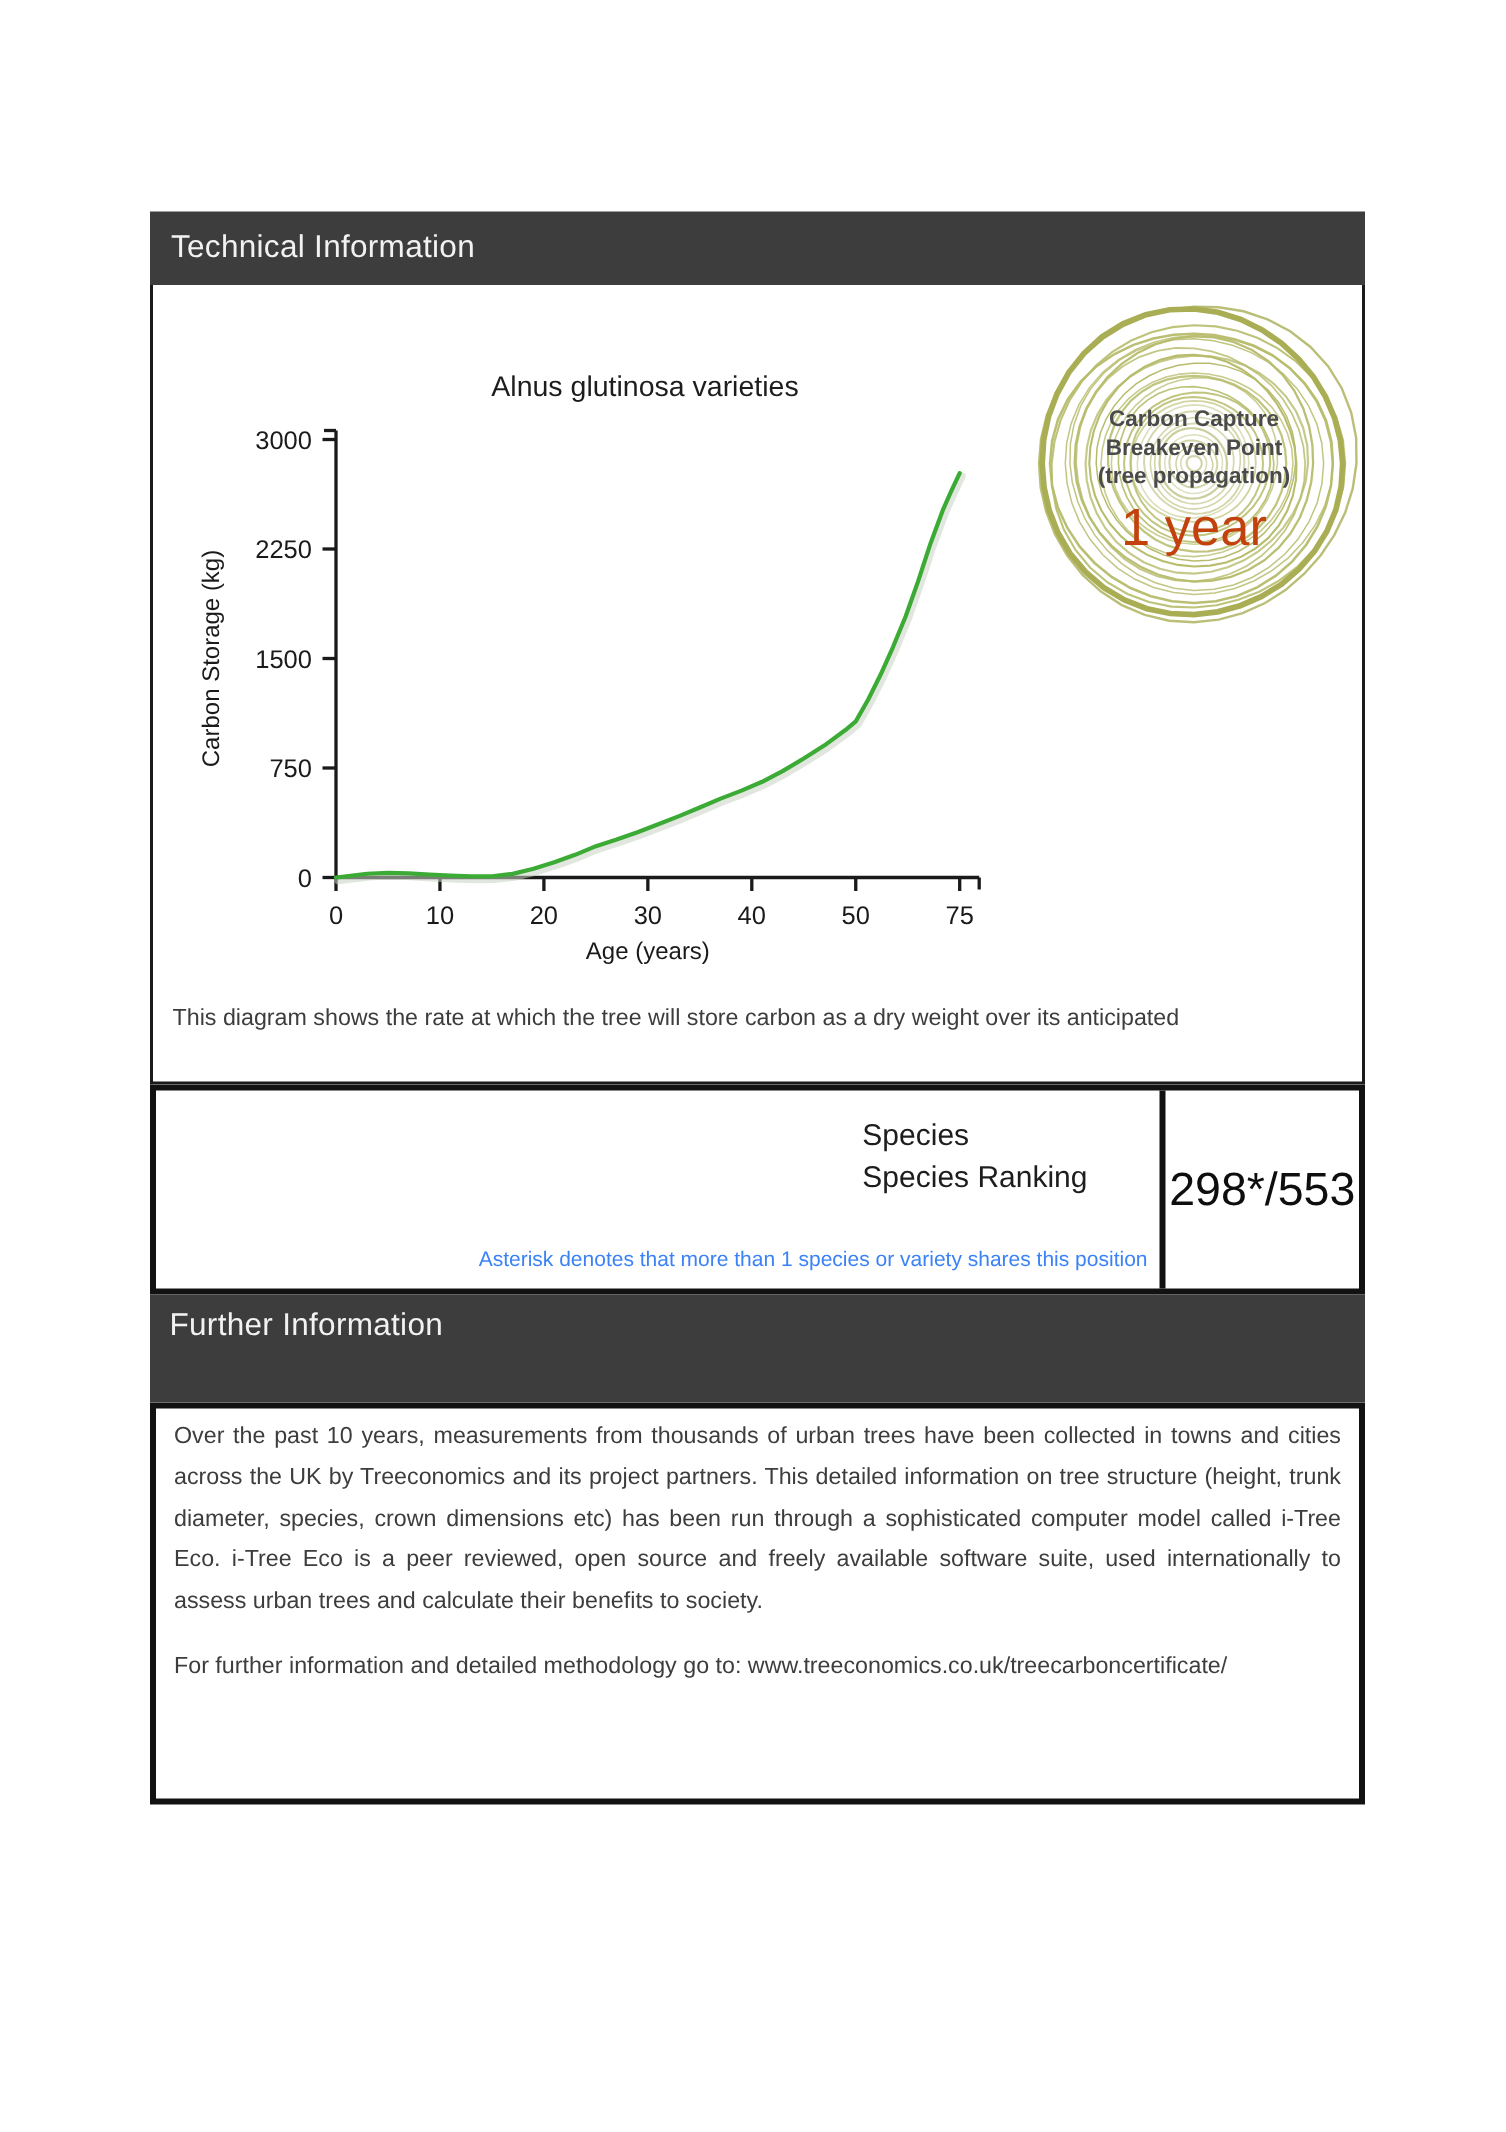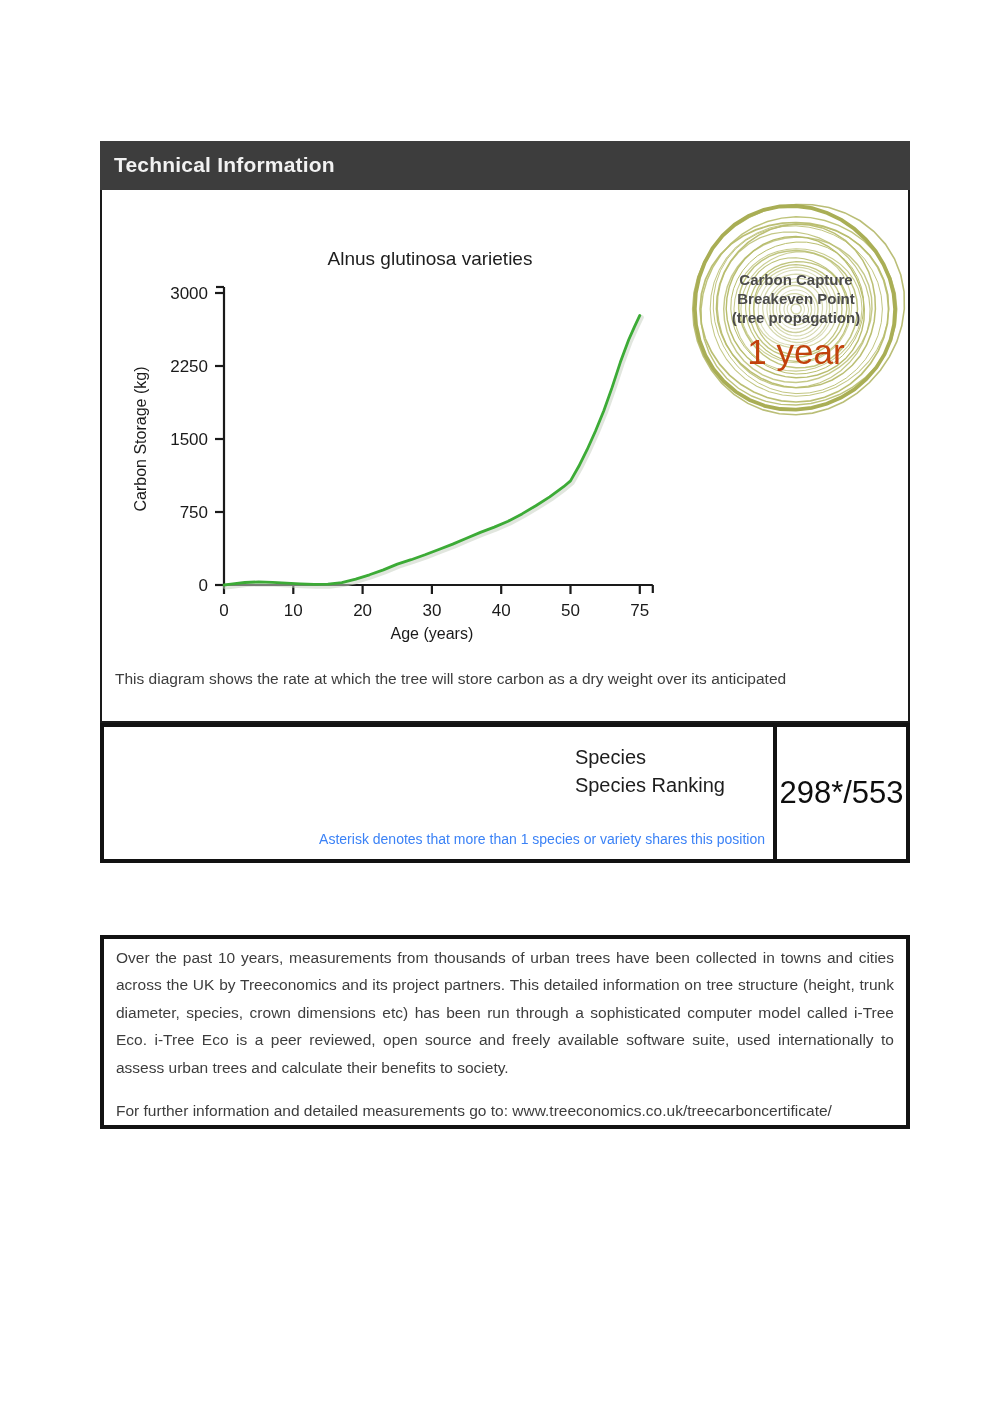--- a/index.html
+++ b/index.html
@@ -1,20 +1,20 @@
 <!DOCTYPE html>
 <html><head>
 <meta charset="utf-8">
 <style>
   html,body{margin:0;padding:0;background:#ffffff;}
   #canvas{position:relative;width:1004px;height:1421px;background:#ffffff;
           font-family:"Liberation Sans", sans-serif;color:#3d3d3d;overflow:hidden;}
   .abs{position:absolute;}
 
-  .dark-header{position:absolute;left:100px;width:810px;background:#3d3d3d;box-sizing:border-box;font-weight:bold;}
+  .dark-header{position:absolute;left:100px;width:810px;background:#3d3d3d;box-sizing:border-box;}
   .dark-header .hd-label{color:#f2f2f2;font-size:21px;letter-spacing:.2px;}
 
   #tech-header{top:141px;height:49px;}
   #tech-header .hd-label{position:absolute;left:14px;top:12px;}
 
   #chart-box{left:100px;top:190px;width:810px;height:533px;background:#fff;
              border:2px solid #1a1a1a;border-top:none;box-sizing:border-box;}
   #chart-heading{position:absolute;left:12px;top:11px;font-size:16.5px;font-weight:bold;color:#3d3d3d;}
   #chart-title{position:absolute;left:28px;top:58px;width:600px;text-align:center;
                font-size:19px;color:#1d1d1d;}
@@ -37,21 +37,21 @@
   #ranking-titles{position:absolute;top:16px;right:48px;text-align:left;}
   .ranking-title-line{font-size:20px;line-height:28px;color:#1d1d1d;}
   #ranking-footnote{position:absolute;right:8px;bottom:12px;font-size:14px;color:#3b82f6;}
   #ranking-right{width:133px;border-left:4px solid #121212;display:flex;
                  align-items:center;justify-content:center;box-sizing:border-box;}
   #ranking-value{font-size:31px;color:#0e0e0e;}
 
   #further-header{top:863px;height:72px;}
   #further-header .hd-label{position:absolute;left:13px;top:9px;}
 
-  #info-box{left:100px;top:935px;width:810px;height:194px;background:#fff;
+  #info-box{left:100px;top:935px;width:810px;height:268px;background:#fff;
             border:4px solid #121212;box-sizing:border-box;padding:5px 12px;}
   #info-paragraph{font-size:15.5px;line-height:27.4px;text-align:justify;color:#3d3d3d;}
   #info-link{font-size:15.5px;margin-top:21px;color:#3d3d3d;}
 </style>
 </head>
 <body>
 
 <div id="canvas">
 
   <div id="tech-header" class="dark-header">
@@ -143,19 +143,22 @@
         <div class="ranking-title-line">Species</div>
         <div class="ranking-title-line">Species Ranking</div>
       </div>
       <div id="ranking-footnote">Asterisk denotes that more than 1 species or variety shares this position</div>
     </div>
     <div id="ranking-right">
       <div id="ranking-value">298*/553</div>
     </div>
   </div>
 
+  <div id="further-header" class="dark-header">
+    <div class="hd-label">Further Information</div>
+  </div>
 
   <div id="info-box" class="abs">
     <div id="info-paragraph">Over the past 10 years, measurements from thousands of urban trees have been collected in towns and cities across the UK by Treeconomics and its project partners. This detailed information on tree structure (height, trunk diameter, species, crown dimensions etc) has been run through a sophisticated computer model called i-Tree Eco. i-Tree Eco is a peer reviewed, open source and freely available software suite, used internationally to assess urban trees and calculate their benefits to society.</div>
-    <div id="info-link">For further information and detailed measurements go to: www.treeconomics.co.uk/treecarboncertificate/</div>
+    <div id="info-link">For further information and detailed methodology go to: www.treeconomics.co.uk/treecarboncertificate/</div>
   </div>
 
 </div>
 
 </body></html>

